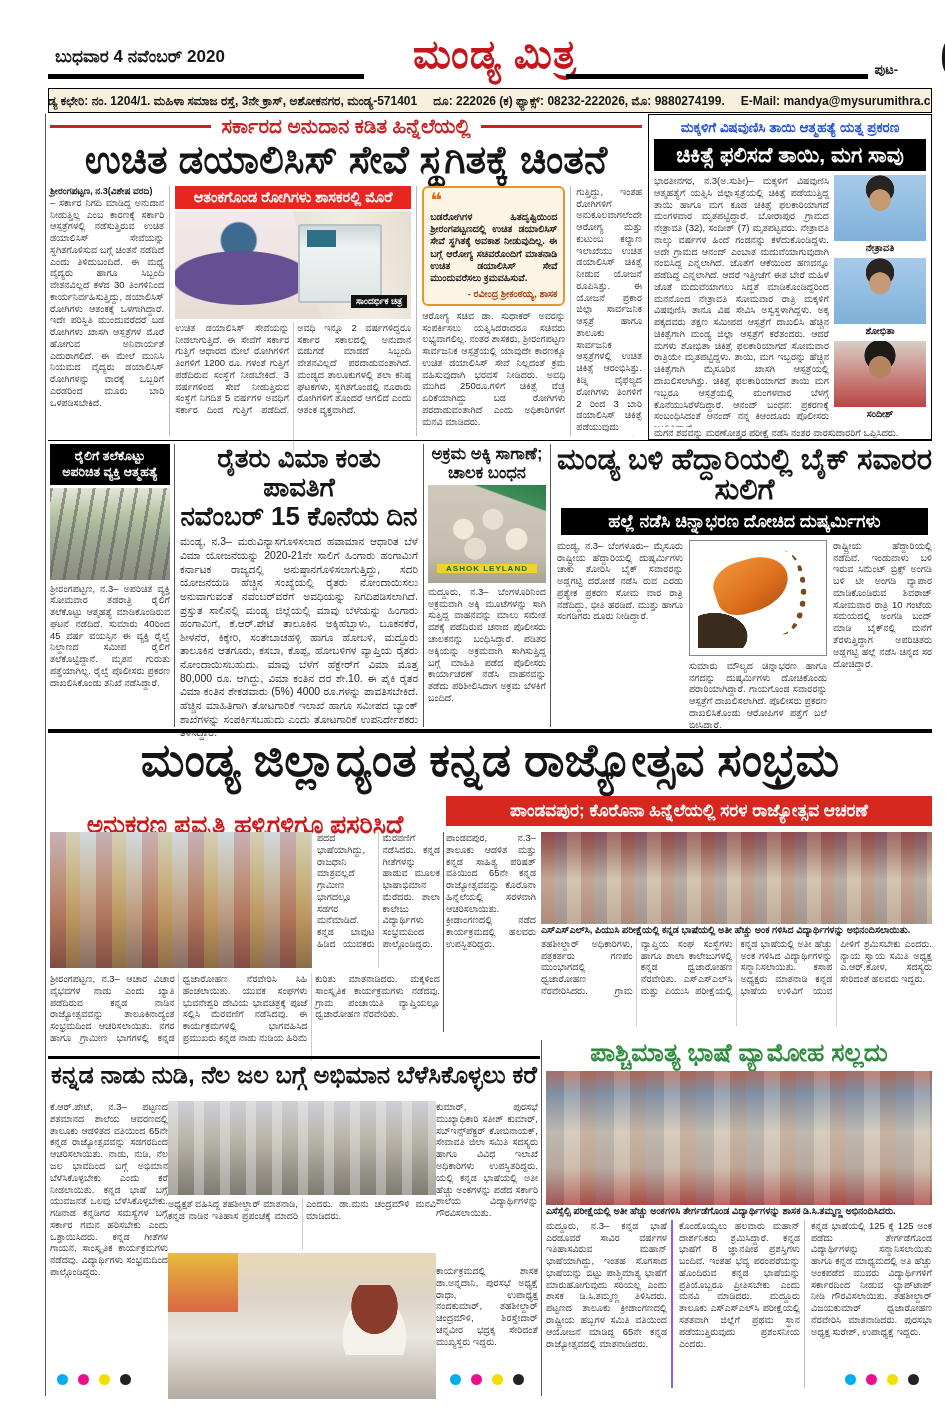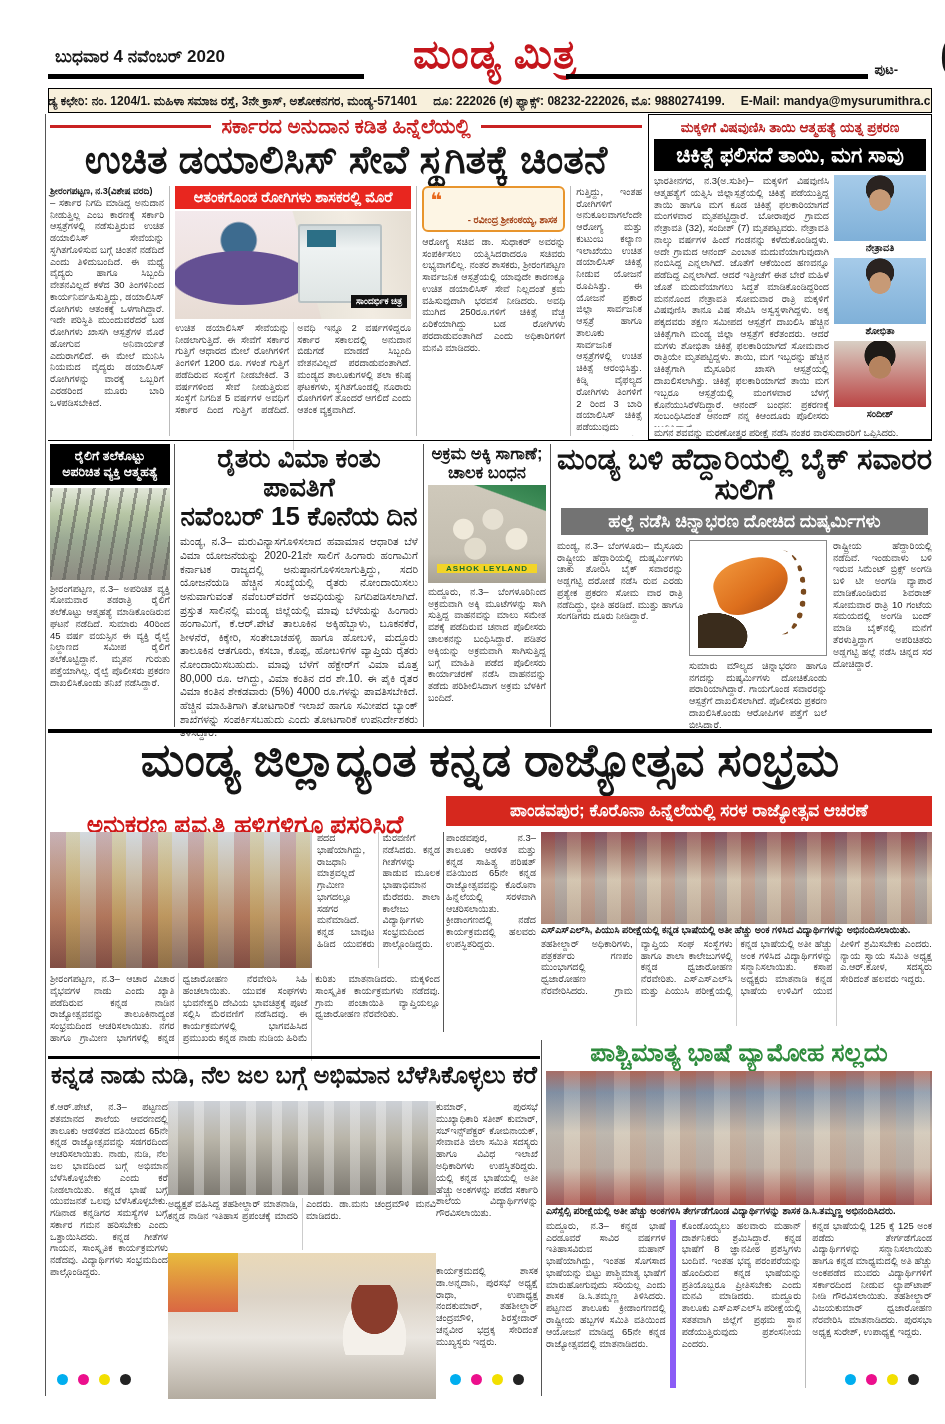--- a/index.html
+++ b/index.html
@@ -26,37 +26,37 @@
   .caplabel{position:absolute;right:4px;bottom:11px;background:#111;color:#fff;font-size:9px;font-weight:bold;padding:1px 5px;margin-left:10px;}
   .cols2{column-count:2;column-gap:8px;column-rule:1px solid #ccc;}
   .cols3{column-count:3;column-gap:8px;column-rule:1px solid #ccc;}
   .cols4{column-count:4;column-gap:8px;column-rule:1px solid #ccc;}
   .quotebox{border:2px solid #e8952d;background:#fdf5e4;border-radius:6px;padding:5px 6px 4px 6px;}
   .quotebox .qmark{color:#e8681c;font-size:20px;font-weight:bold;line-height:.6;}
   .quotebox .qtext{font-size:9.5px;font-weight:bold;line-height:1.3;text-align:justify;}
   .quotebox .qattr{font-size:9.5px;font-weight:bold;text-align:right;color:#a03c10;margin-top:3px;}
   
   .railbox{border:1px solid #000;padding:4px 5px;}
-  .rail-kicker{color:#b91c1c;font-weight:bold;font-size:13.5px;text-align:center;padding:1px 0 3px 0;}
+  .rail-kicker{color:#1d4ed8;font-weight:bold;font-size:13.5px;text-align:center;padding:1px 0 3px 0;}
   .blackbar{background:#000;color:#fff;font-weight:bold;font-size:21px;text-align:center;padding:4px 0;}
   .portrait{height:66px;background:
      radial-gradient(circle at 50% 38%, #c79a76 17%, rgba(0,0,0,0) 18%),
      radial-gradient(circle at 50% 22%, #2a2320 20%, rgba(0,0,0,0) 21%),
      linear-gradient(180deg,#a6cbe9 0%,#7fb0d8 100%);}
   .portrait.boy{background:
      radial-gradient(circle at 50% 40%, #b5835f 18%, rgba(0,0,0,0) 19%),
      radial-gradient(circle at 50% 22%, #1d1a17 22%, rgba(0,0,0,0) 23%),
      linear-gradient(180deg,#d8cfc4 0%,#b44 100%);}
   .pcap{font-size:9.5px;font-weight:bold;text-align:center;padding:1px 0 4px 0;}
   
   .blackbox{background:#000;color:#fff;font-weight:bold;font-size:12.5px;text-align:center;padding:4px 1px;line-height:1.3;}
   .head-md{font-size:26px;font-weight:bold;line-height:1.12;}
   .head-sm{font-size:16.5px;font-weight:bold;line-height:1.15;}
   .head-lg{font-size:29px;font-weight:bold;line-height:1.05;}
-  .greenbar{background:#737373;color:#fff;font-weight:bold;font-size:17.5px;text-align:center;padding:3px 0;}
+  .greenbar{background:#000000;color:#fff;font-weight:bold;font-size:17.5px;text-align:center;padding:3px 0;}
   
   .banner-h{font-size:46px;font-weight:bold;line-height:1;}
   .red-sub{color:#cf1717;font-size:25px;font-weight:bold;margin-top:16px;}
   .redbar2{background:#d6281e;color:#fff;font-weight:bold;font-size:17px;text-align:center;line-height:30px;}
   .green-h{color:#2e8b3c;font-size:25px;font-weight:bold;}
   .figcap{font-size:9.5px;font-weight:bold;line-height:1.25;}
   
   .fig{position:relative;overflow:hidden;background:#ddd;}
   .fig-hospital{background:
      linear-gradient(75deg, rgba(0,0,0,0) 55%, #e9e4da 55.5%, #f2ece2 75%, #e4ddd2 100%),
@@ -142,20 +142,21 @@
       <div style="width:244px;padding:0 5px;border-right:1px solid #bbb;">
         <div class="redbanner">ಆತಂಕಗೊಂಡ ರೋಗಿಗಳು ಶಾಸಕರಲ್ಲಿ ಮೊರೆ</div>
         <div class="fig fig-hospital" style="height:108px;margin-top:2px;">
           <span class="caplabel">ಸಾಂದರ್ಭಿಕ ಚಿತ್ರ</span>
         </div>
         <div class="body cols2" style="height:128px;margin-top:3px;">ಉಚಿತ ಡಯಾಲಿಸಿಸ್ ಸೇವೆಯನ್ನು ನೀಡಲಾಗುತ್ತಿದೆ. ಈ ಸೇವೆಗೆ ಸರ್ಕಾರ ಗುತ್ತಿಗೆ ಆಧಾರದ ಮೇಲೆ ರೋಗಿಗಳಿಗೆ ತಿಂಗಳಿಗೆ 1200 ರೂ. ಗಳಂತೆ ಗುತ್ತಿಗೆ ಪಡೆದಿರುವ ಸಂಸ್ಥೆಗೆ ನೀಡಬೇಕಿದೆ. 3 ವರ್ಷಗಳಿಂದ ಸೇವೆ ನೀಡುತ್ತಿರುವ ಸಂಸ್ಥೆಗೆ ನಿಗದಿತ 5 ವರ್ಷಗಳ ಅವಧಿಗೆ ಸರ್ಕಾರ ದಿಂದ ಗುತ್ತಿಗೆ ಪಡೆದಿದೆ. ಅವಧಿ ಇನ್ನೂ 2 ವರ್ಷಗಳಿದ್ದರೂ ಸರ್ಕಾರ ಸಕಾಲದಲ್ಲಿ ಅನುದಾನ ಬಿಡುಗಡೆ ಮಾಡದೆ ಸಿಬ್ಬಂದಿ ವೇತನವಿಲ್ಲದೆ ಪರದಾಡುವಂತಾಗಿದೆ. ಮಂಡ್ಯದ ತಾಲೂಕುಗಳಲ್ಲಿ ತಲಾ ಕನಿಷ್ಠ ಘಟಕಗಳು, ಸ್ಥಗಿತಗೊಂಡಲ್ಲಿ ನೂರಾರು ರೋಗಿಗಳಿಗೆ ತೊಂದರೆ ಆಗಲಿದೆ ಎಂದು ಆತಂಕ ವ್ಯಕ್ತವಾಗಿದೆ.</div>
       </div>
       <div style="width:148px;padding:0 5px;border-right:1px solid #bbb;">
         <div class="quotebox">
           <span class="qmark">❝</span>
+          <div class="qtext">ಬಡರೋಗಿಗಳ ಹಿತದೃಷ್ಟಿಯಿಂದ ಶ್ರೀರಂಗಪಟ್ಟಣದಲ್ಲಿ ಉಚಿತ ಡಯಾಲಿಸಿಸ್ ಸೇವೆ ಸ್ಥಗಿತಕ್ಕೆ ಅವಕಾಶ ನೀಡುವುದಿಲ್ಲ. ಈ ಬಗ್ಗೆ ಆರೋಗ್ಯ ಸಚಿವರೊಂದಿಗೆ ಮಾತನಾಡಿ ಉಚಿತ ಡಯಾಲಿಸಿಸ್ ಸೇವೆ ಮುಂದುವರೆಸಲು ಕ್ರಮವಹಿಸುವೆ.</div>
           <div class="qattr">- ರವೀಂದ್ರ ಶ್ರೀಕಂಠಯ್ಯ, ಶಾಸಕ</div>
         </div>
         <div class="body" style="height:128px;margin-top:4px;">ಆರೋಗ್ಯ ಸಚಿವ ಡಾ. ಸುಧಾಕರ್ ಅವರನ್ನು ಸಂಪರ್ಕಿಸಲು ಯತ್ನಿಸಿದರಾದರೂ ಸಚಿವರು ಲಭ್ಯವಾಗಲಿಲ್ಲ. ನಂತರ ಶಾಸಕರು, ಶ್ರೀರಂಗಪಟ್ಟಣ ಸಾರ್ವಜನಿಕ ಆಸ್ಪತ್ರೆಯಲ್ಲಿ ಯಾವುದೇ ಕಾರಣಕ್ಕೂ ಉಚಿತ ಡಯಾಲಿಸಿಸ್ ಸೇವೆ ನಿಲ್ಲದಂತೆ ಕ್ರಮ ವಹಿಸುವುದಾಗಿ ಭರವಸೆ ನೀಡಿದರು. ಅವಧಿ ಮುಗಿದ 250ರೂ.ಗಳಿಗೆ ಚಿಕಿತ್ಸೆ ವೆಚ್ಚ ಏರಿಕೆಯಾಗಿದ್ದು ಬಡ ರೋಗಿಗಳು ಪರದಾಡುವಂತಾಗಿದೆ ಎಂದು ಅಧಿಕಾರಿಗಳಿಗೆ ಮನವಿ ಮಾಡಿದರು.</div>
       </div>
       <div style="flex:1;padding-left:5px;">
         <div class="body" style="height:250px;">ಗುತ್ತಿದ್ದು, ಇಂತಹ ರೋಗಿಗಳಿಗೆ ಅನುಕೂಲವಾಗಲೆಂದೇ ಆರೋಗ್ಯ ಮತ್ತು ಕುಟುಂಬ ಕಲ್ಯಾಣ ಇಲಾಖೆಯು ಉಚಿತ ಡಯಾಲಿಸಿಸ್ ಚಿಕಿತ್ಸೆ ನೀಡುವ ಯೋಜನೆ ರೂಪಿಸಿತ್ತು. ಈ ಯೋಜನೆ ಪ್ರಕಾರ ಜಿಲ್ಲಾ ಸಾರ್ವಜನಿಕ ಆಸ್ಪತ್ರೆ ಹಾಗೂ ತಾಲೂಕು ಸಾರ್ವಜನಿಕ ಆಸ್ಪತ್ರೆಗಳಲ್ಲಿ ಉಚಿತ ಚಿಕಿತ್ಸೆ ಆರಂಭಿಸಿತ್ತು. ಕಿಡ್ನಿ ವೈಫಲ್ಯದ ರೋಗಿಗಳು ತಿಂಗಳಿಗೆ 2 ರಿಂದ 3 ಬಾರಿ ಡಯಾಲಿಸಿಸ್ ಚಿಕಿತ್ಸೆ ಪಡೆಯುವುದು ಅನಿವಾರ್ಯವಾಗಿದೆ.</div>
       </div>
     </div>
   </div>
 
@@ -258,21 +259,21 @@
       </div>
     </div>
   </div>
   <div class="abs vline" style="left:541px;top:1040px;height:356px;"></div>
 
   <div class="abs" style="left:546px;top:1038px;width:386px;">
     <div class="green-h ctr">ಪಾಶ್ಚಿಮಾತ್ಯ ಭಾಷೆ ವ್ಯಾಮೋಹ ಸಲ್ಲದು</div>
     <div class="fig fig-grp3" style="height:134px;margin-top:3px;"></div>
     <div class="figcap">ಎಸೆಸ್ಸೆಲ್ಸಿ ಪರೀಕ್ಷೆಯಲ್ಲಿ ಅತೀ ಹೆಚ್ಚು ಅಂಕಗಳಿಸಿ ತೇರ್ಗಡೆಗೊಂಡ ವಿದ್ಯಾರ್ಥಿಗಳನ್ನು ಶಾಸಕ ಡಿ.ಸಿ.ತಮ್ಮಣ್ಣ ಅಭಿನಂದಿಸಿದರು.</div>
     <div style="display:flex;gap:6px;margin-top:3px;height:168px;">
-      <div class="body" style="flex:1;border-right:6px solid #8b5cf6;padding-right:4px;">ಮದ್ದೂರು, ನ.3– ಕನ್ನಡ ಭಾಷೆ ಎರಡೂವರೆ ಸಾವಿರ ವರ್ಷಗಳ ಇತಿಹಾಸವಿರುವ ಮಹಾನ್ ಭಾಷೆಯಾಗಿದ್ದು, ಇಂತಹ ಸೊಗಸಾದ ಭಾಷೆಯನ್ನು ಬಿಟ್ಟು ಪಾಶ್ಚಿಮಾತ್ಯ ಭಾಷೆಗೆ ಮಾರುಹೋಗುವುದು ಸರಿಯಲ್ಲ ಎಂದು ಶಾಸಕ ಡಿ.ಸಿ.ತಮ್ಮಣ್ಣ ತಿಳಿಸಿದರು. ಪಟ್ಟಣದ ತಾಲೂಕು ಕ್ರೀಡಾಂಗಣದಲ್ಲಿ ರಾಷ್ಟ್ರೀಯ ಹಬ್ಬಗಳ ಸಮಿತಿ ವತಿಯಿಂದ ಆಯೋಜನೆ ಮಾಡಿದ್ದ 65ನೇ ಕನ್ನಡ ರಾಜ್ಯೋತ್ಸವದಲ್ಲಿ ಮಾತನಾಡಿದರು.</div>
+      <div class="body" style="flex:1;border-right:2px solid #8b5cf6;padding-right:4px;">ಮದ್ದೂರು, ನ.3– ಕನ್ನಡ ಭಾಷೆ ಎರಡೂವರೆ ಸಾವಿರ ವರ್ಷಗಳ ಇತಿಹಾಸವಿರುವ ಮಹಾನ್ ಭಾಷೆಯಾಗಿದ್ದು, ಇಂತಹ ಸೊಗಸಾದ ಭಾಷೆಯನ್ನು ಬಿಟ್ಟು ಪಾಶ್ಚಿಮಾತ್ಯ ಭಾಷೆಗೆ ಮಾರುಹೋಗುವುದು ಸರಿಯಲ್ಲ ಎಂದು ಶಾಸಕ ಡಿ.ಸಿ.ತಮ್ಮಣ್ಣ ತಿಳಿಸಿದರು. ಪಟ್ಟಣದ ತಾಲೂಕು ಕ್ರೀಡಾಂಗಣದಲ್ಲಿ ರಾಷ್ಟ್ರೀಯ ಹಬ್ಬಗಳ ಸಮಿತಿ ವತಿಯಿಂದ ಆಯೋಜನೆ ಮಾಡಿದ್ದ 65ನೇ ಕನ್ನಡ ರಾಜ್ಯೋತ್ಸವದಲ್ಲಿ ಮಾತನಾಡಿದರು.</div>
       <div class="body" style="flex:1;border-right:1px solid #bbb;padding-right:4px;">ಕೊಂಡೊಯ್ಯಲು ಹಲವಾರು ಮಹಾನ್ ದಾರ್ಶನಿಕರು ಶ್ರಮಿಸಿದ್ದಾರೆ. ಕನ್ನಡ ಭಾಷೆಗೆ 8 ಜ್ಞಾನಪೀಠ ಪ್ರಶಸ್ತಿಗಳು ಬಂದಿವೆ. ಇಂತಹ ಭವ್ಯ ಪರಂಪರೆಯನ್ನು ಹೊಂದಿರುವ ಕನ್ನಡ ಭಾಷೆಯನ್ನು ಪ್ರತಿಯೊಬ್ಬರೂ ಪ್ರೀತಿಸಬೇಕು ಎಂದು ಮನವಿ ಮಾಡಿದರು. ಮದ್ದೂರು ತಾಲೂಕು ಎಸ್‌ಎಸ್‌ಎಲ್‌ಸಿ ಪರೀಕ್ಷೆಯಲ್ಲಿ ಸತತವಾಗಿ ಜಿಲ್ಲೆಗೆ ಪ್ರಥಮ ಸ್ಥಾನ ಪಡೆಯುತ್ತಿರುವುದು ಪ್ರಶಂಸನೀಯ ಎಂದರು.</div>
       <div class="body" style="flex:1;">ಕನ್ನಡ ಭಾಷೆಯಲ್ಲಿ 125 ಕ್ಕೆ 125 ಅಂಕ ಪಡೆದು ತೇರ್ಗಡೆಗೊಂಡ ವಿದ್ಯಾರ್ಥಿಗಳನ್ನು ಸನ್ಮಾನಿಸಲಾಯಿತು ಹಾಗೂ ಕನ್ನಡ ಮಾಧ್ಯಮದಲ್ಲಿ ಅತಿ ಹೆಚ್ಚು ಅಂಕಪಡೆದ ಮುವರು ವಿದ್ಯಾರ್ಥಿಗಳಿಗೆ ಸರ್ಕಾರದಿಂದ ನೀಡುವ ಲ್ಯಾಪ್‌ಟಾಪ್ ನೀಡಿ ಗೌರವಿಸಲಾಯಿತು. ತಹಶೀಲ್ದಾರ್ ವಿಜಯಕುಮಾರ್ ಧ್ವಜಾರೋಹಣ ನೆರವೇರಿಸಿ ಮಾತನಾಡಿದರು. ಪುರಸಭಾ ಅಧ್ಯಕ್ಷ ಸುರೇಶ್, ಉಪಾಧ್ಯಕ್ಷೆ ಇದ್ದರು.</div>
     </div>
   </div>
 
   <div class="abs regdots" style="left:57px;top:1374px;">
     <span class="dot c"></span>
       <span class="dot m"></span>
       <span class="dot y"></span>
       <span class="dot k"></span>

